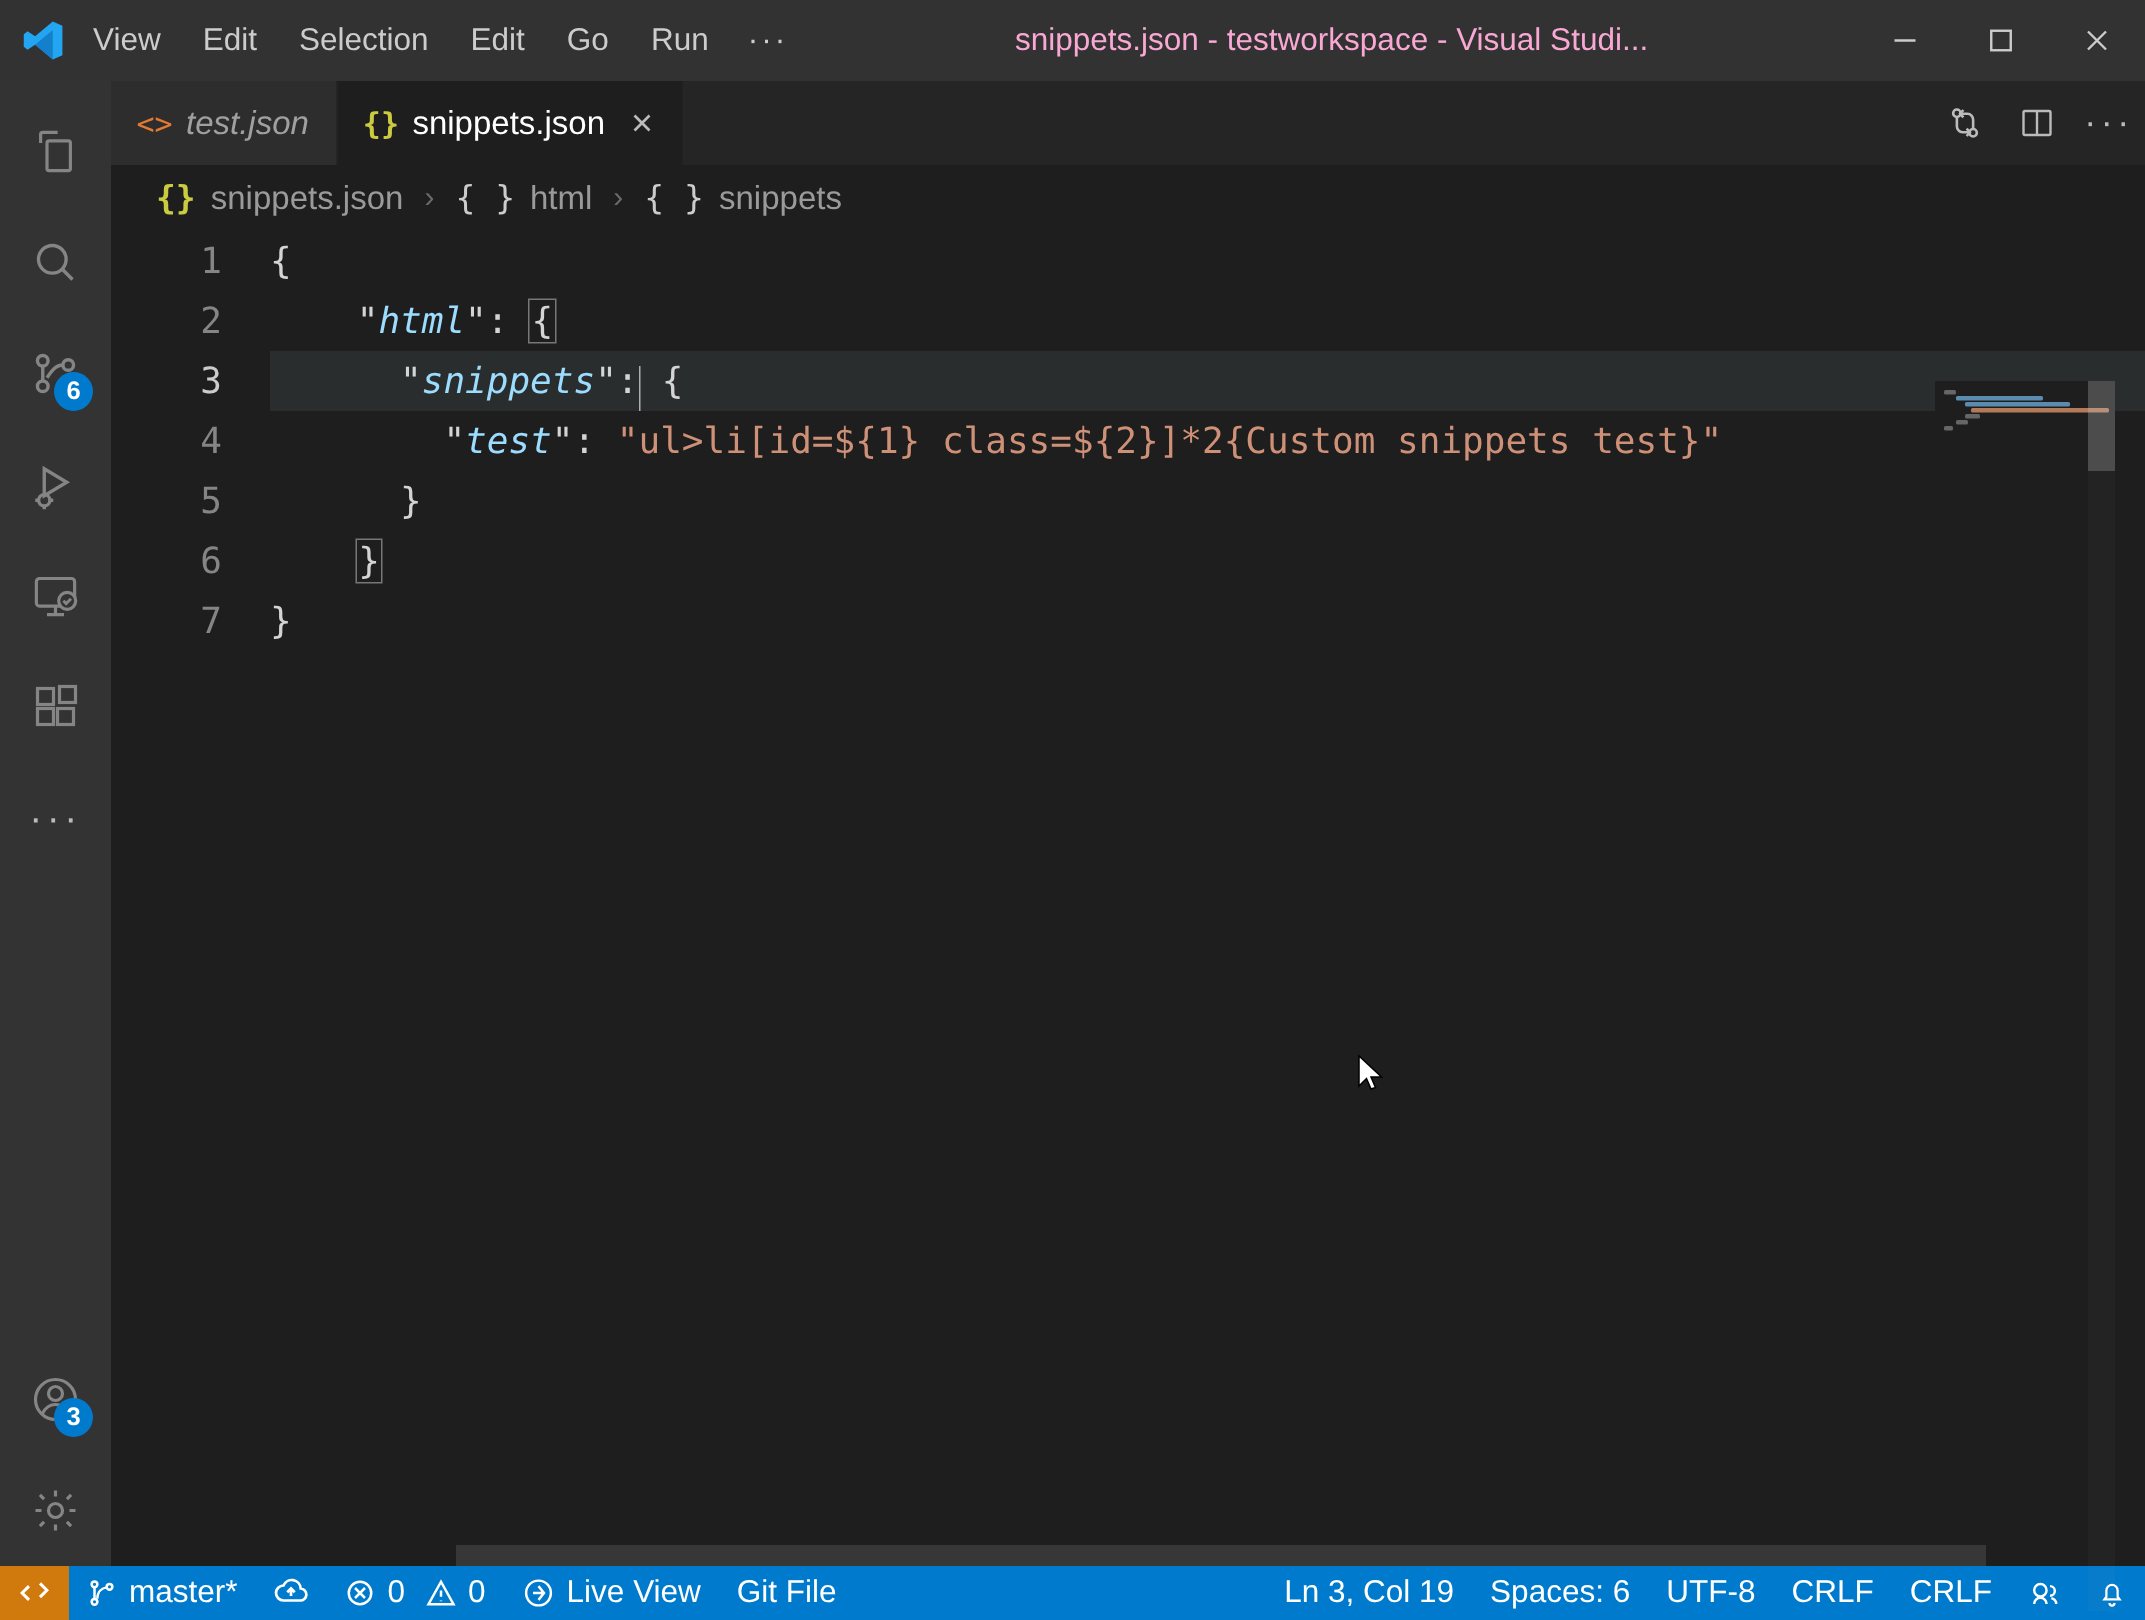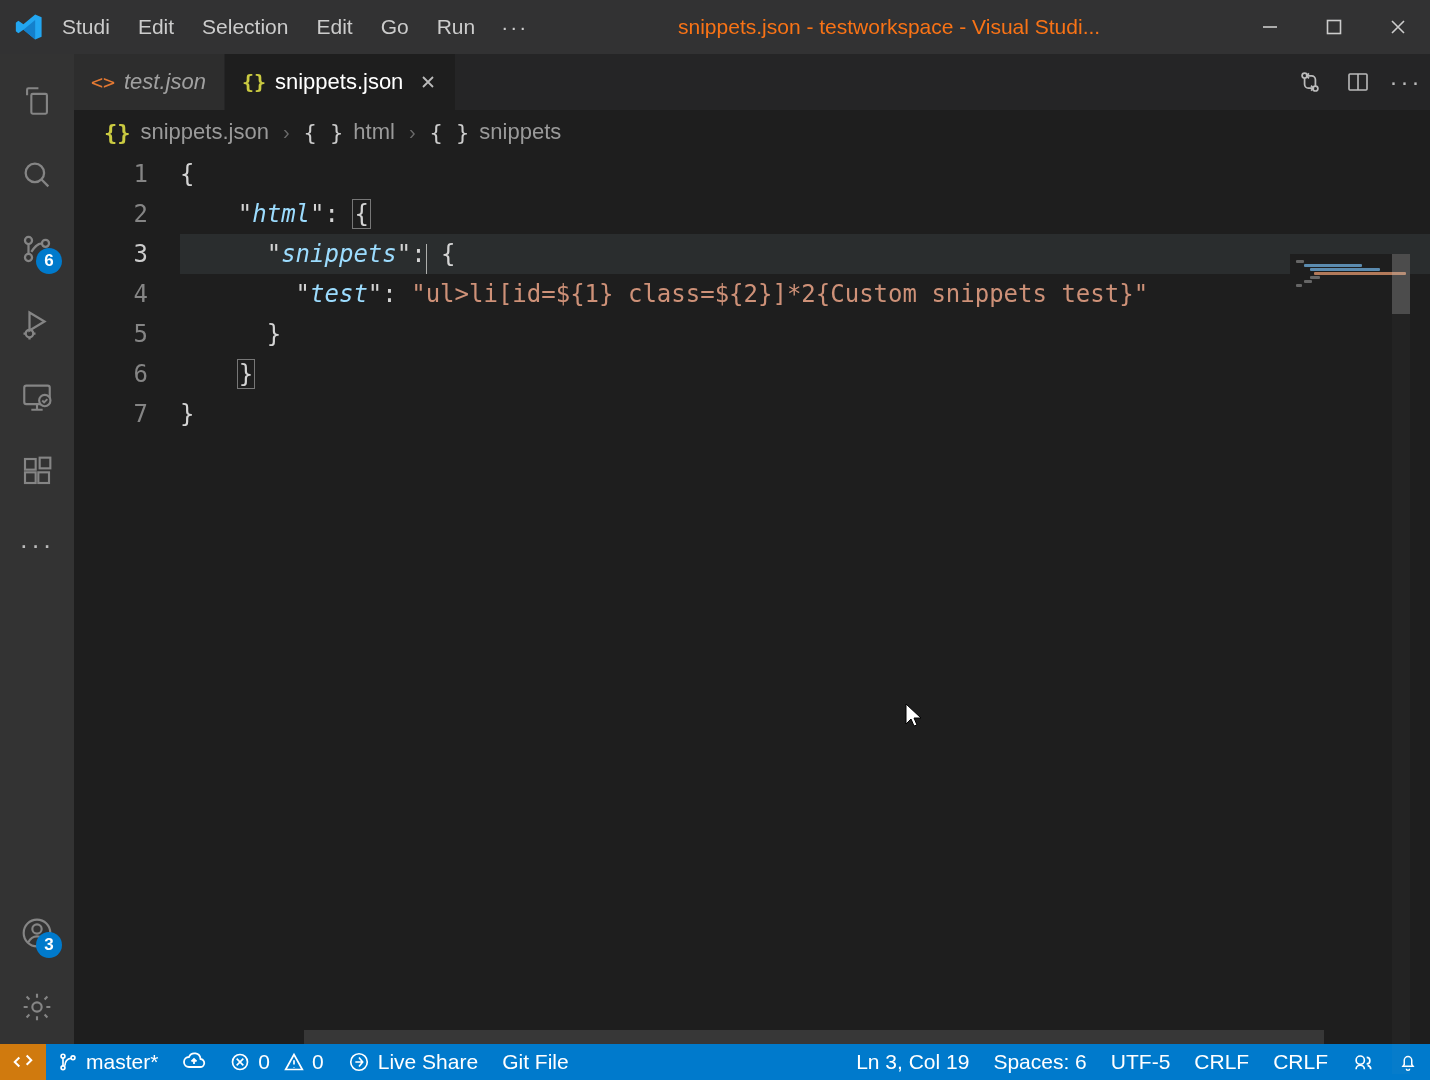--- a/index.html
+++ b/index.html
@@ -27,21 +27,21 @@
     padding: 8px 14px;
     font-size: 21px;
     color: #ccc;
     cursor: default;
   }
   .ellipsis { padding: 8px 12px; font-size: 21px; color:#ccc; letter-spacing:2px;}
   .title-center {
     flex: 1;
     text-align: center;
     font-size: 21px;
-    color: #f97316;
+    color: #f9a8d4;
     white-space: nowrap;
     overflow: hidden;
     text-overflow: ellipsis;
     padding: 0 10px;
   }
   .win-controls { display:flex; }
   .win-btn {
     width: 64px; height: 54px;
     display:flex; align-items:center; justify-content:center;
     font-size: 20px; color:#ccc;
@@ -269,21 +269,21 @@
 <body>
 
 <div class="title-bar">
   <div class="logo">
     <svg width="28" height="28" viewBox="0 0 100 100">
       <path fill="#22a6f1" d="M72 5 95 15v70L72 95 30 60 12 72 3 65V35l9-7 18 12z"></path>
       <path fill="#1279c4" d="M72 5v90L30 60l42-35z" opacity=".85"></path>
     </svg>
   </div>
   <div class="menu">
-    <div class="menu-item">Studi</div>
+    <div class="menu-item">View</div>
     <div class="menu-item">Edit</div>
     <div class="menu-item">Selection</div>
     <div class="menu-item">Edit</div>
     <div class="menu-item">Go</div>
     <div class="menu-item">Run</div>
     <div class="ellipsis">···</div>
   </div>
   <div class="title-center">snippets.json - testworkspace - Visual Studi...</div>
   <div class="win-controls">
     <div class="win-btn">
@@ -502,37 +502,37 @@
     </span>
     <span>0</span>
   </div>
   <div class="sb-item">
     <span class="sb-icon">
       <svg width="22" height="22" viewBox="0 0 24 24" fill="none" stroke="#fff" stroke-width="1.8">
         <circle cx="12" cy="12" r="9"></circle>
           <path d="M12 7l4 5-4 5M8 12h8"></path>
       </svg>
     </span>
-    <span>Live Share</span>
+    <span>Live View</span>
   </div>
   <div class="sb-item">
     <span>Git File</span>
   </div>
 
   <div class="sb-spacer"></div>
 
   <div class="sb-right">
     <div class="sb-item">
       <span>Ln 3, Col 19</span>
     </div>
     <div class="sb-item">
       <span>Spaces: 6</span>
     </div>
     <div class="sb-item">
-      <span>UTF-5</span>
+      <span>UTF-8</span>
     </div>
     <div class="sb-item">
       <span>CRLF</span>
     </div>
     <div class="sb-item">
       <span>CRLF</span>
     </div>
     <div class="sb-item">
       <span class="sb-icon">
         <svg width="22" height="22" viewBox="0 0 24 24" fill="none" stroke="#fff" stroke-width="1.8">

